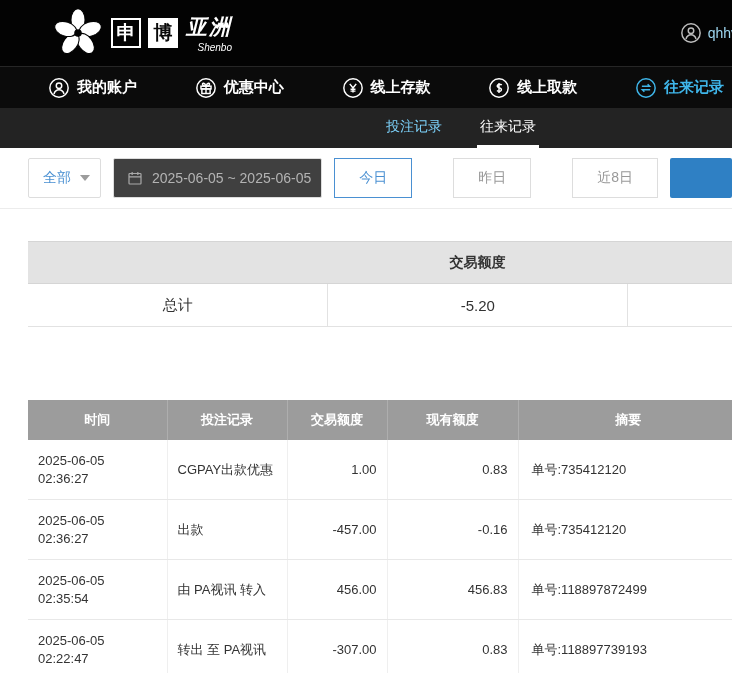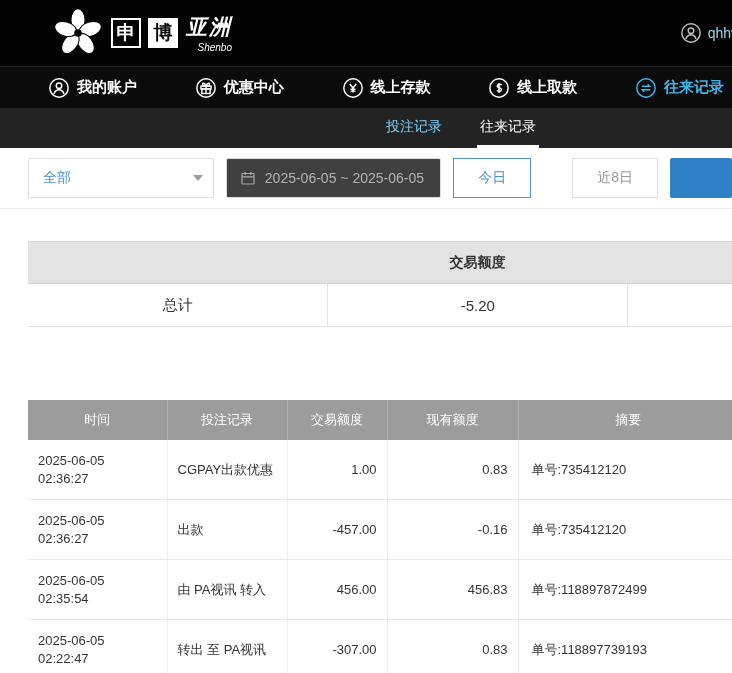--- a/index.html
+++ b/index.html
@@ -66,21 +66,21 @@
     text-align:center; border:1px solid #d5d5d5; border-left:none; }
   .summary-table td { height:43px; text-align:center; border:1px solid #e2e2e2; border-left:none;
     border-top:none; background:#fff; }
 
   
   .table-wrap { margin:73px 0 0 28px; width:704px; overflow:hidden; }
   .tx-table { width:710px; border-collapse:collapse; table-layout:fixed; font-size:13px; color:#333; }
   .tx-table col.c0 { width:139px; } .tx-table col.c1 { width:120px; }
   .tx-table col.c2 { width:100px; } .tx-table col.c3 { width:131px; }
   .tx-table col.c4 { width:220px; }
-  .tx-table th { background:#9c9c9c; color:#fff; font-weight:normal; font-size:13px; height:40px;
+  .tx-table th { background:#9c9c9c; color:#fff; font-weight:bold; font-size:13px; height:40px;
     text-align:center; border-right:1px solid #aeaeae; }
   .tx-table th:last-child { border-right:none; }
   .tx-table td { padding:12px 10px; border-bottom:1px solid #e8e8e8; border-right:1px solid #efefef;
     line-height:1.35; background:#fff; }
   .tx-table td:last-child { border-right:none; }
   .tx-table td.a-left { text-align:left; }
   .tx-table td.a-right { text-align:right; }
   .tx-table td.c-sum { padding-left:13px; }
 </style>
 </head>
@@ -174,20 +174,21 @@
     </div>
     <div class="date-box">
       <svg viewBox="0 0 24 24" fill="none" stroke="#a9a9a9" stroke-width="1.6">
         <rect x="4" y="6" width="16" height="14" rx="1"></rect>
         <path d="M4 10.5h16M8.2 4v4M15.8 4v4"></path>
       </svg>
       <span class="val">2025-06-05 ~ 2025-06-05</span>
     </div>
     <div class="btn-group">
       <button class="range-btn first active">今日</button>
+      <button class="range-btn">昨日</button>
       <button class="range-btn">近8日</button>
     </div>
     <button class="search-btn"></button>
   </div>
 
   <div class="summary-wrap">
     <table class="summary-table">
       <thead>
         <tr>
           <th colspan="3">交易额度</th>

